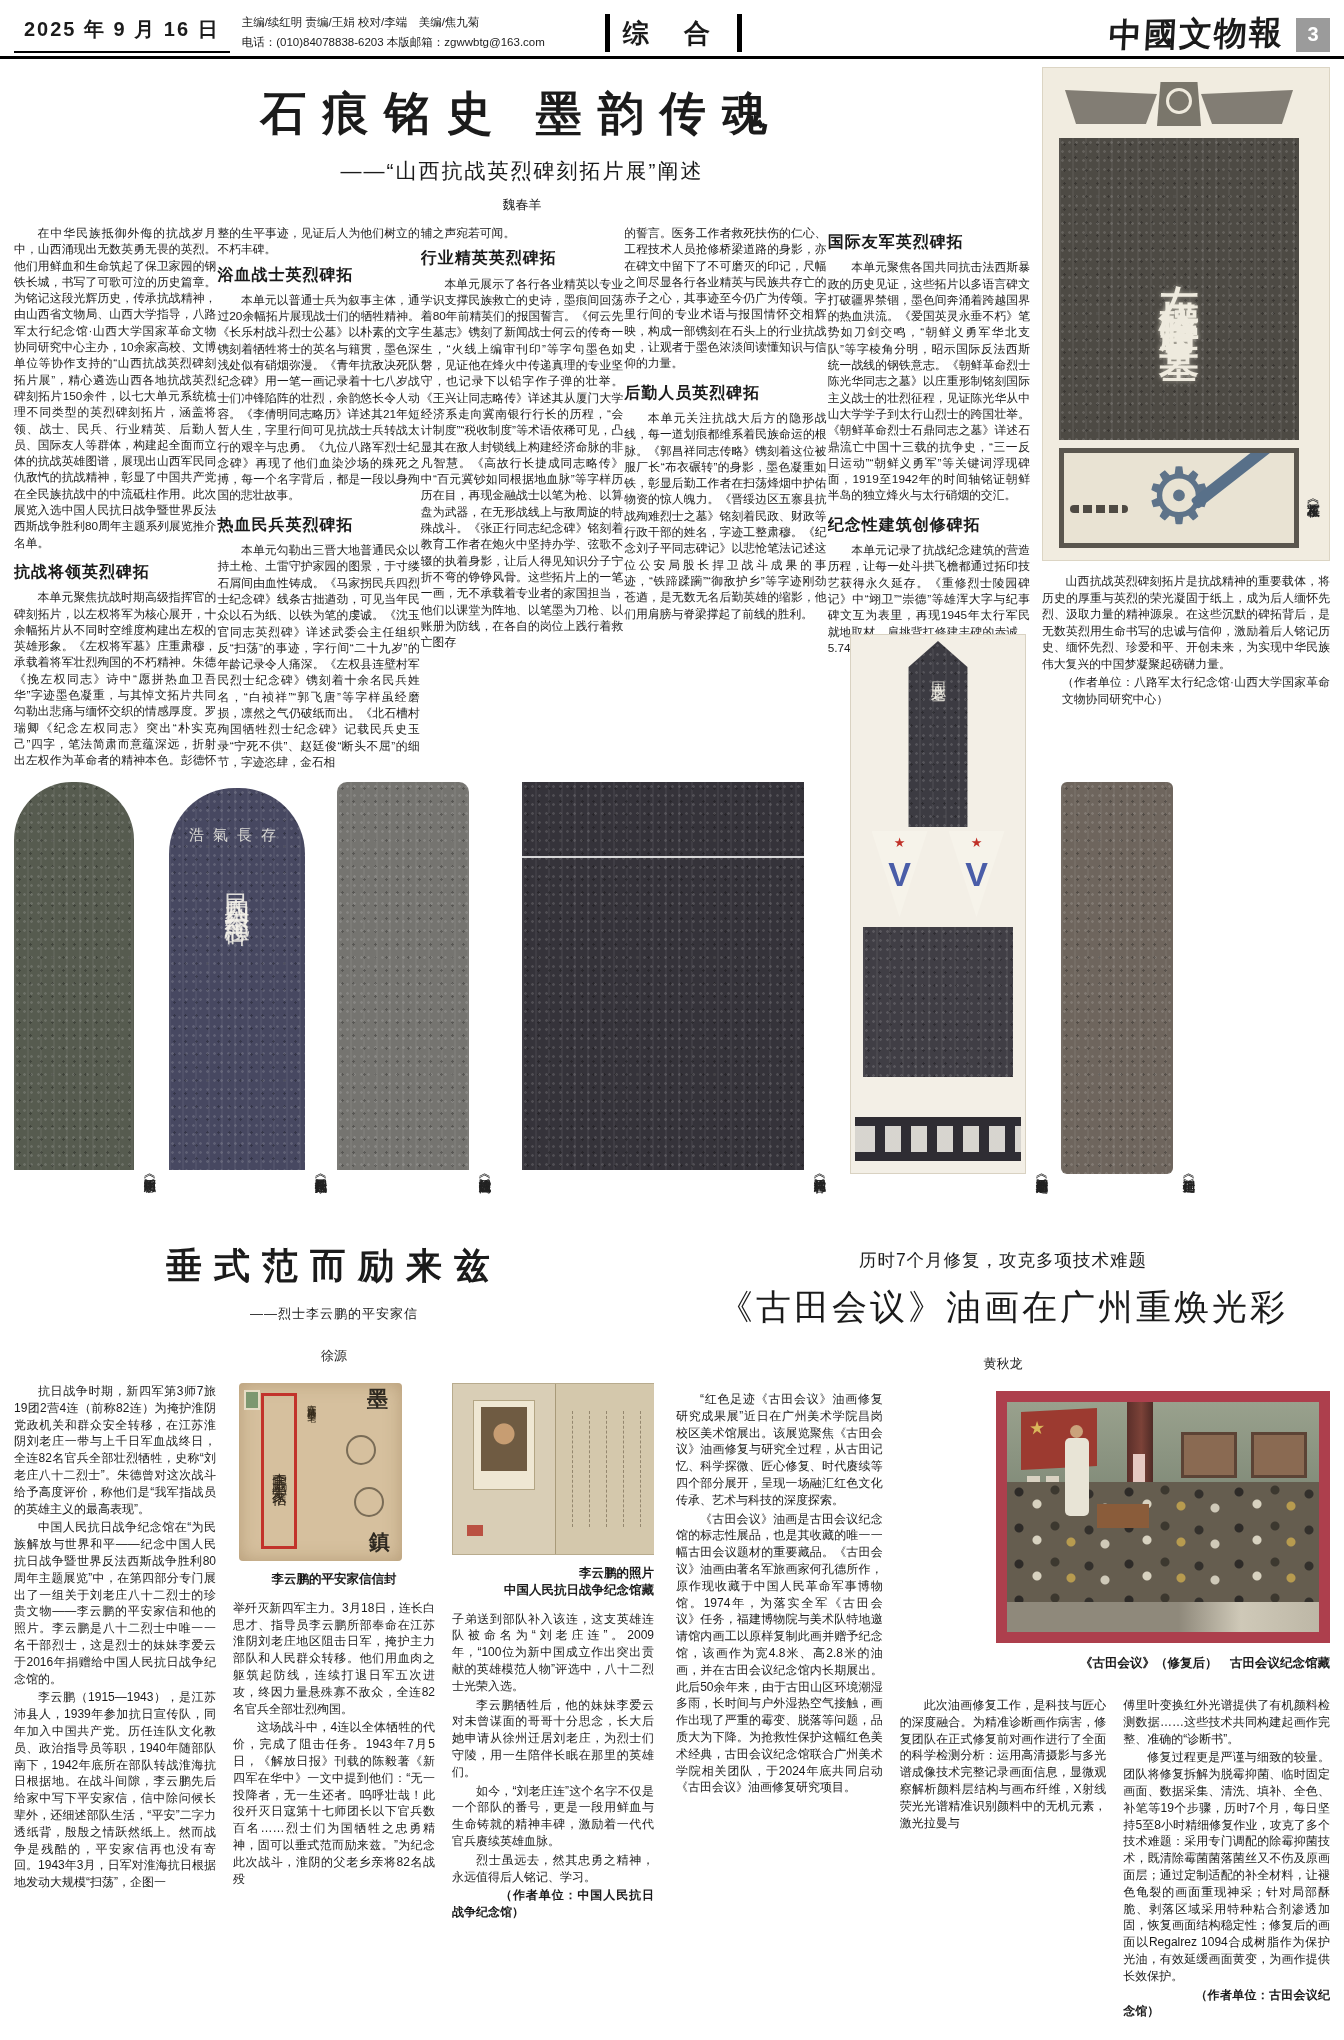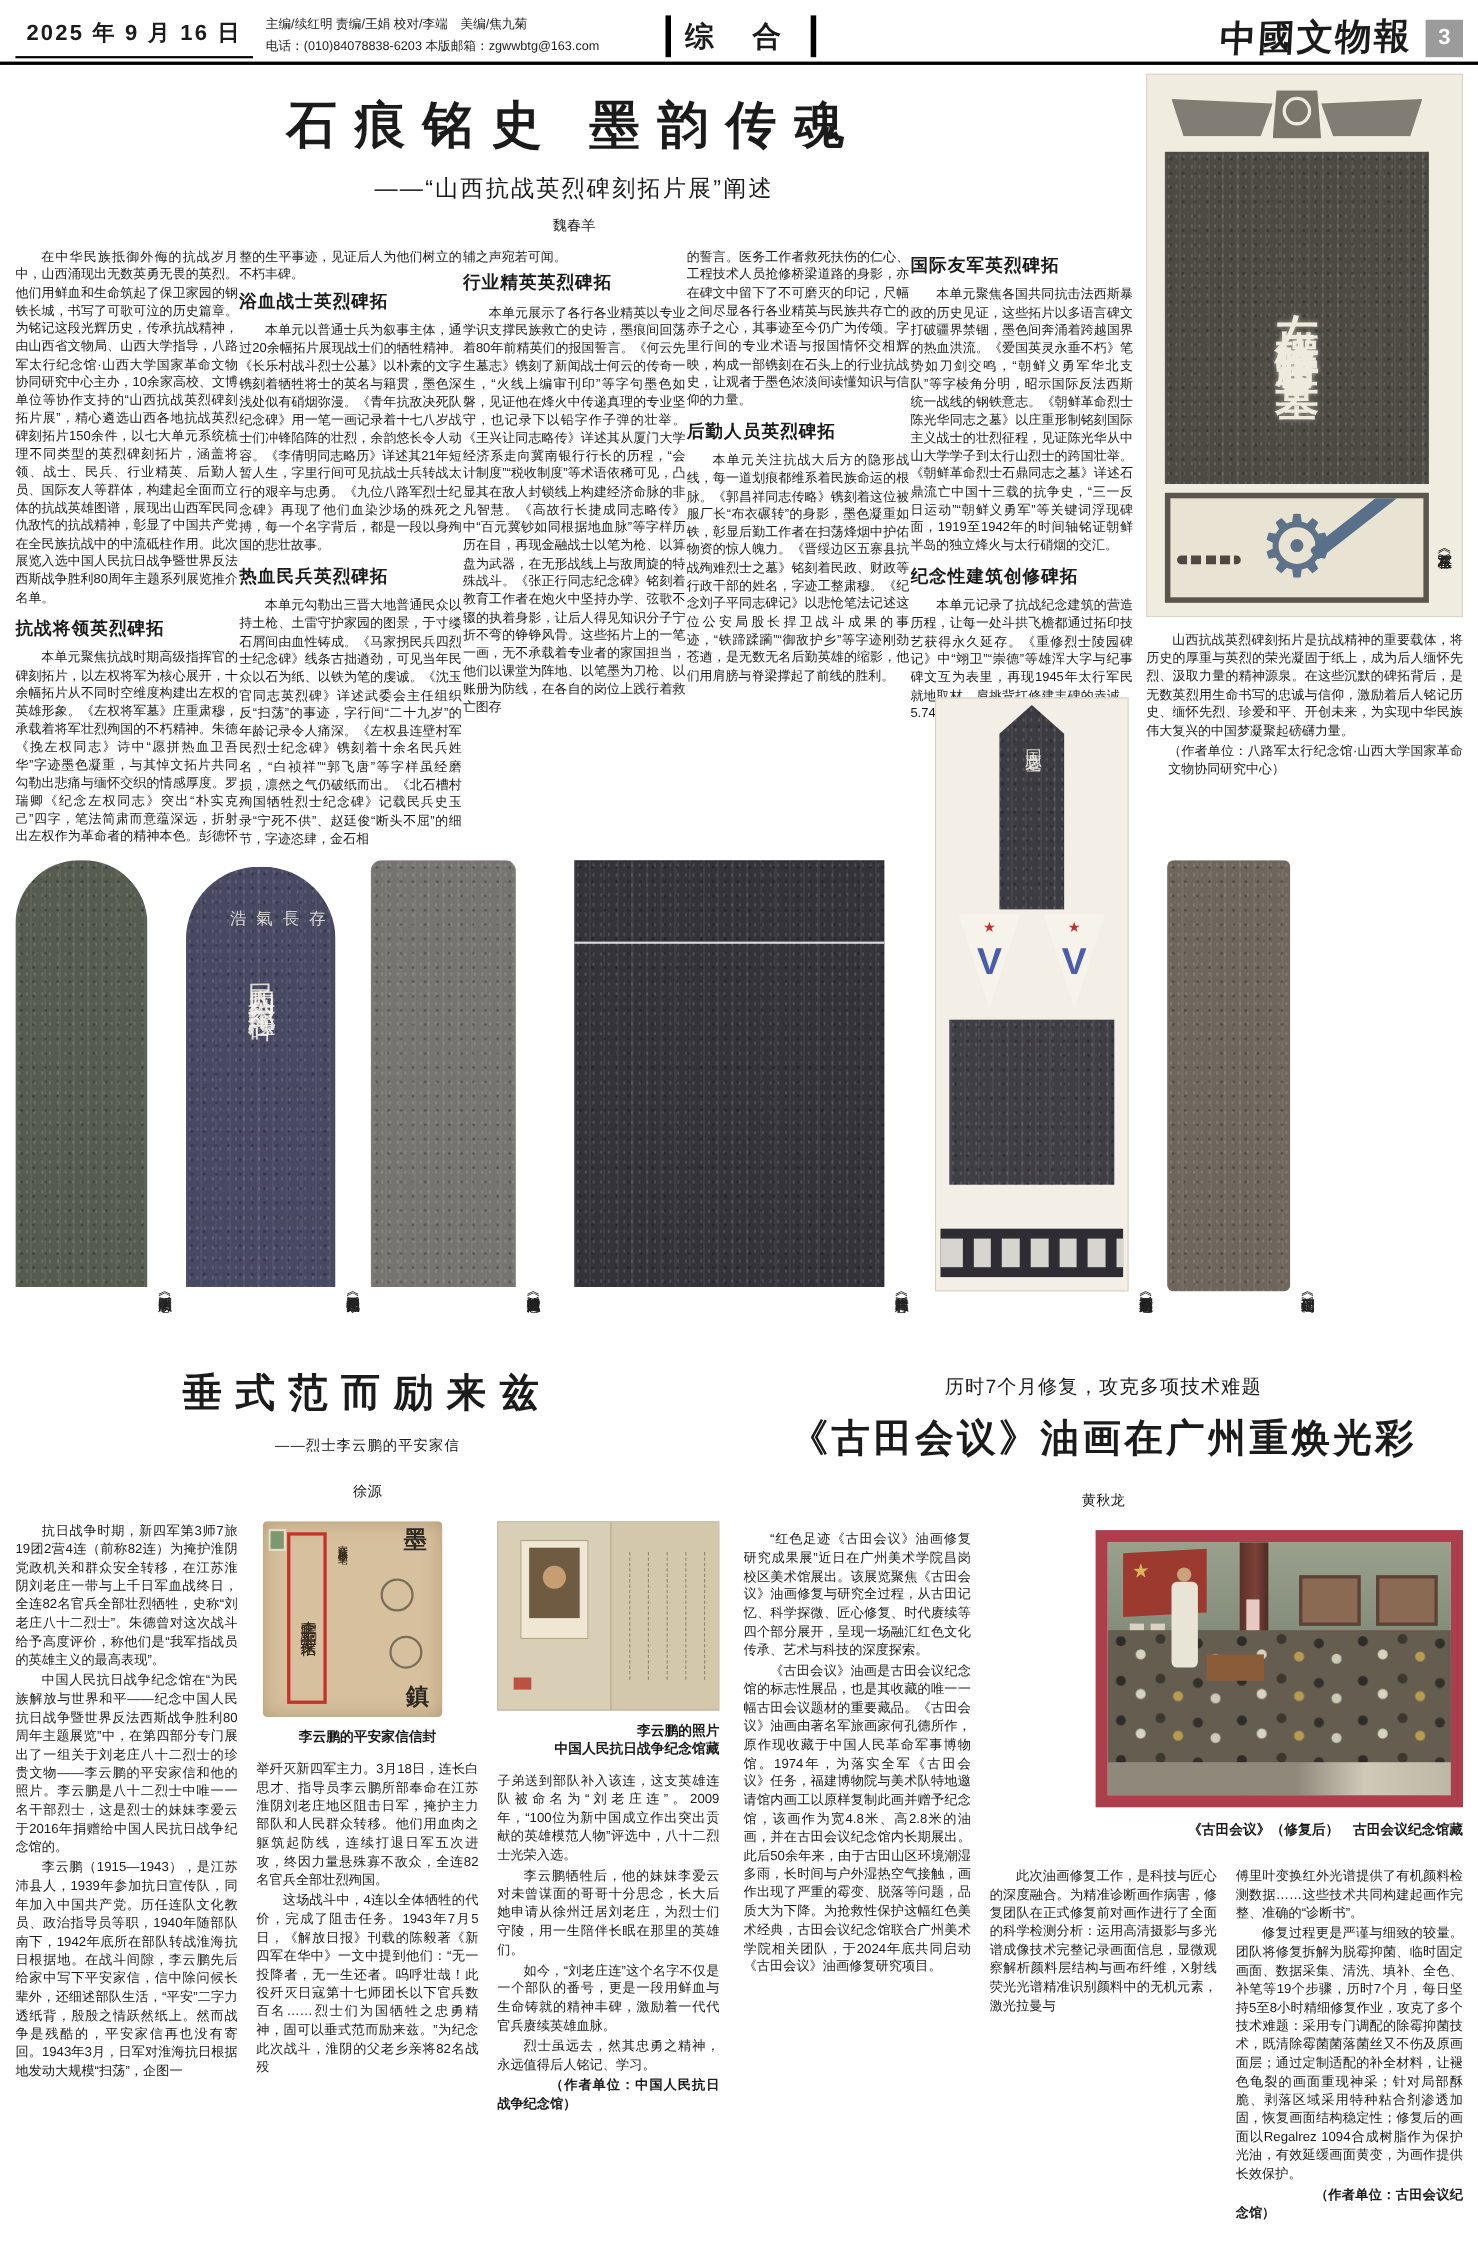--- a/index.html
+++ b/index.html
@@ -76,21 +76,21 @@
 
   
   .band { margin-top:12px; height:394px; display:flex; align-items:flex-start; }
   .rb { display:flex; height:100%; }
   .rb-cap { writing-mode:vertical-rl; font-size:12.5px; margin-left:7px; align-self:flex-end;
             margin-bottom:6px; color:#222; white-space:nowrap; }
   .rb-img { position:relative; overflow:hidden; }
   .rb1 .rb-img { width:120px; height:388px; background-color:#565b4f; border-radius:58px 58px 0 0; }
   .rb2 { margin-left:11px; } .rb2 .rb-img { width:136px; height:382px; margin-top:6px;
         background-color:#474861; border-radius:66px 66px 0 0; }
-  .rb2-head { position:absolute; top:38px; width:100%; text-align:right; color:rgba(240,238,230,.85);
+  .rb2-head { position:absolute; top:38px; width:100%; text-align:center; color:rgba(240,238,230,.85);
               font-family:"Liberation Serif",serif; font-size:15px; letter-spacing:9px; }
   .rb2-chars { position:absolute; top:86px; left:50%; transform:translateX(-50%); writing-mode:vertical-rl;
                color:rgba(243,240,232,.88); font-family:"Liberation Serif",serif; font-size:25px; letter-spacing:4px; }
   .rb3 { margin-left:8px; } .rb3 .rb-img { width:132px; height:388px; background-color:#757470; border-radius:10px 10px 0 0; }
   .rb4 { margin-left:29px; } .rb4 .rb-img { width:282px; height:388px; background-color:#35333a; }
   .rb4-line { position:absolute; top:74px; left:0; width:100%; height:2px; background:rgba(255,255,255,.8); }
   .rb5 { margin-left:22px; margin-top:-148px; height:calc(100% + 148px); }
   .rb5 .rb-img { width:176px; height:540px; background:#f3efe6; border:1px solid #d9d2c2; }
   .obelisk { position:absolute; top:6px; left:50%; transform:translateX(-50%); width:64px; height:186px;
              background-color:#3c3b42; clip-path:polygon(50% 0,96% 14%,96% 100%,4% 100%,4% 14%); }
@@ -109,21 +109,21 @@
   .rb6 { margin-left:11px; } .rb6 .rb-img { width:112px; height:392px; background-color:#6e655d; border-radius:6px; }
 
   
   .bottom { display:flex; gap:22px; margin-top:66px; }
   .a2 { width:640px; } .a3 { flex:1; }
   .bt-head { text-align:center; }
   .a2-title { font-family:"Liberation Serif",serif; font-size:36px; font-weight:bold; letter-spacing:12px; }
   .a2-sub { font-size:13px; margin-top:14px; letter-spacing:1px; }
   .bt-author { font-size:13px; margin-top:24px; }
   .a3-kicker { font-size:17.5px; letter-spacing:1px; padding-top:6px; }
-  .a3-title { font-family:"Liberation Serif",serif; font-size:35px; font-weight:bold; letter-spacing:3px; margin-top:12px; }
+  .a3-title { font-family:"Liberation Serif",serif; font-size:35px; font-weight:normal; letter-spacing:3px; margin-top:12px; }
   .bt-cols { display:flex; gap:17px; margin-top:18px; height:676px; overflow:hidden; }
   .bt-col { flex:1; overflow:hidden; font-size:12px; line-height:16.8px; text-align:justify; }
   .bt-col p { margin-bottom:2px; }
   .attr { font-weight:bold; }
 
   
   .fig { margin-bottom:12px; }
   .figcap { font-size:12.5px; font-weight:bold; margin-top:10px; }
   .env { width:163px; height:178px; background:#d6c09e; border-radius:4px; position:relative;
          box-shadow:inset 0 0 18px rgba(120,90,50,.35); margin-left:6px; }

